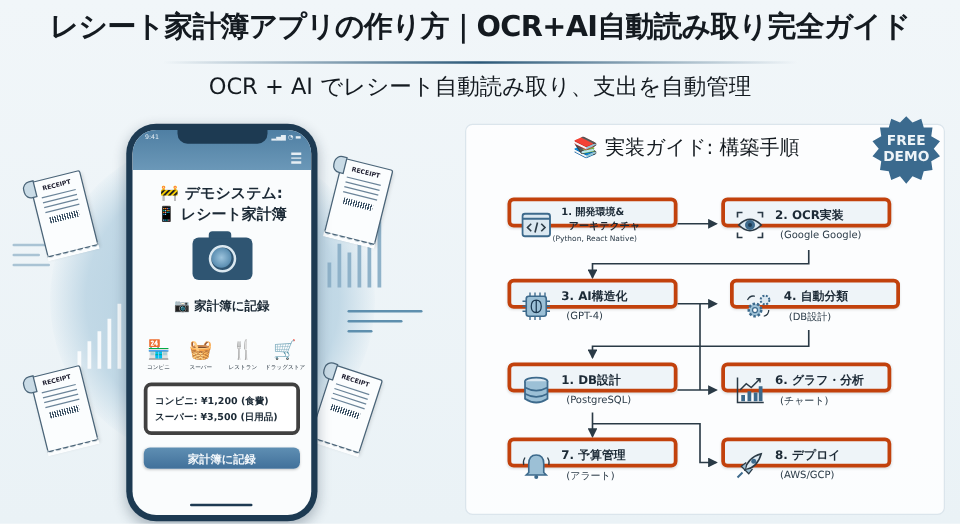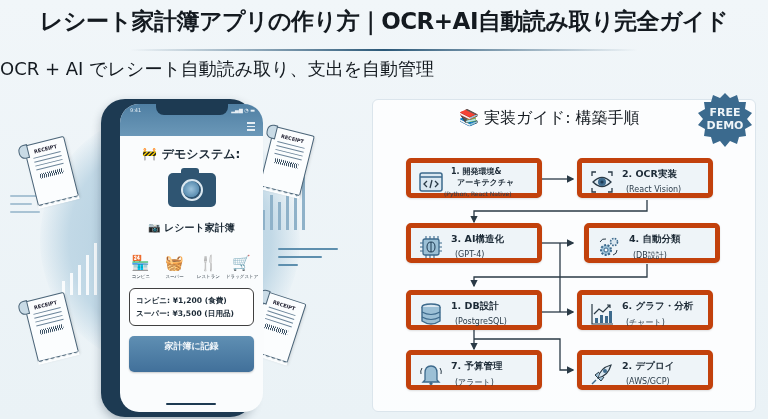--- a/index.html
+++ b/index.html
@@ -15,21 +15,21 @@
   .title {
     position: absolute; left: 0; top: 6px; width: 768px; text-align: center;
     font-size: 23px; font-weight: bold; color: #141a20; letter-spacing: -0.5px;
     white-space: nowrap;
   }
   .title-rule {
     position: absolute; left: 130px; top: 49px; width: 508px; height: 2px;
     background: linear-gradient(90deg, rgba(43,88,120,0) 0%, #2b5878 50%, rgba(43,88,120,0) 100%);
   }
   .subtitle {
-    position: absolute; left: 0; top: 57px; width: 768px; text-align: left;
+    position: absolute; left: 0; top: 57px; width: 768px; text-align: center;
     font-size: 18px; color: #141a20; white-space: nowrap;
   }
 
   
   .blob {
     position: absolute; left: 40px; top: 110px; width: 260px; height: 260px;
     border-radius: 50%;
     background: radial-gradient(circle at 50% 50%, #9cc0d6 0%, #b7d2e2 55%, rgba(183,210,226,0) 72%);
     opacity: 0.8;
   }
@@ -60,21 +60,21 @@
   }
 
   
   .phone {
     position: absolute; left: 101px; top: 99px; width: 153px; height: 318px;
     background: #1d3a52; border-radius: 24px; padding: 5px;
     box-shadow: 0 4px 10px rgba(20,40,60,0.3);
   }
   .screen {
     position: relative; width: 100%; height: 100%; border-radius: 19px;
-    background: #fafcfd; overflow: hidden; margin-left: 14px;
+    background: #fafcfd; overflow: hidden;
   }
   .statusbar {
     height: 32px; background: linear-gradient(180deg, #4f7fa3 0%, #6b98b8 100%);
     position: relative;
   }
   .notch {
     position: absolute; left: 36px; top: 0; width: 72px; height: 11px;
     background: #1d3a52; border-radius: 0 0 8px 8px;
   }
   .time { position: absolute; left: 10px; top: 3px; font-size: 5px; color: #e6eef4; }
@@ -93,25 +93,25 @@
     background: radial-gradient(circle at 45% 45%, #9cc3dc 0%, #5c8fb2 55%, #2f5572 60%);
     border: 2px solid #dbe8f0;
   }
   .shoot { text-align: center; font-size: 10px; font-weight: bold; margin-top: 14px; color: #1c2a36; }
   .cats { display: flex; justify-content: space-around; margin: 20px 4px 0; }
   .cat { text-align: center; width: 33px; }
   .cat .ic { font-size: 15px; color: #3d6a8c; line-height: 16px; }
   .cat .lb { font-size: 4.5px; color: #1c2a36; margin-top: 3px; white-space: nowrap; }
   .card {
     margin: 9px 9px 0; padding: 5px 6px; background: #fff;
-    border: 1px solid #404040; border-radius: 6px; font-size: 7.6px; font-weight: bold; line-height: 13px;
+    border: 3px solid #404040; border-radius: 6px; font-size: 7.6px; font-weight: bold; line-height: 13px;
     color: #1c2a36;
   }
   .rec-btn {
-    margin: 10px 9px 0; height: 36px; border-radius: 5px;
+    margin: 10px 9px 0; height: 17px; border-radius: 5px;
     background: linear-gradient(180deg, #5f8fb3 0%, #41709a 100%);
     color: #f1f6fa; text-align: center; font-size: 9px; line-height: 21px; font-weight: bold;
     box-shadow: 0 1px 2px rgba(0,0,0,0.2);
   }
   .homebar { position: absolute; left: 46px; bottom: 7px; width: 50px; height: 2px; background: #1d3a52; border-radius: 1px; }
 
   
   .panel {
     position: absolute; left: 372px; top: 99px; width: 384px; height: 313px;
     background: rgba(255,255,255,0.82); border: 1px solid #dbe5ec; border-radius: 6px;
@@ -121,22 +121,22 @@
   }
   .badge {
     position: absolute; left: 696px; top: 92px; width: 58px; height: 58px;
   }
   .badge .t {
     position: absolute; left: 0; top: 14px; width: 58px; text-align: center;
     font-size: 11px; font-weight: bold; color: #eef4f8; line-height: 13px;
   }
 
   .step {
-    position: absolute; width: 136px; height: 40px;
-    background: #eef4f8; border: 5px solid #c2410c; border-radius: 5px;
+    position: absolute; width: 136px; height: 24px;
+    background: #eef4f8; border: 3px solid #c2410c; border-radius: 5px;
     box-shadow: 0 1px 2px rgba(0,0,0,0.12);
   }
   .step .sic { position: absolute; left: 8px; top: 7px; width: 24px; height: 24px; color: #3d6a8c; }
   .step .sl { position: absolute; left: 40px; top: 5px; font-size: 9.5px; font-weight: bold; color: #1c2a36; white-space: nowrap; }
   .step .ss { position: absolute; left: 44px; top: 22px; font-size: 8px; color: #2b3b48; white-space: nowrap; }
   .step.s1 .sl { top: 3px; line-height: 11px; font-size: 8px; }
   .step.s1 .ss { top: 27px; left: 33px; font-size: 6px; }
 
   svg.conn { position: absolute; left: 0; top: 0; pointer-events: none; }
 </style>
@@ -219,25 +219,26 @@
       <span class="time">9:41</span>
       <span class="sig">▂▄▆ ◔ ▬</span>
       <div class="hamb">
           <i></i>
           <i></i>
           <i></i>
         </div>
     </div>
     <div class="demo-title">
       <div>🚧 デモシステム:</div>
+      <div>📱 レシート家計簿</div>
     </div>
     <div class="cam">
         <div class="lens"></div>
       </div>
-    <div class="shoot">📷 レシート家計簿</div>
+    <div class="shoot">📷 家計簿に記録</div>
     <div class="cats">
       <div class="cat">
         <div class="ic">🏪</div>
         <div class="lb">コンビニ</div>
       </div>
       <div class="cat">
         <div class="ic">🧺</div>
         <div class="lb">スーパー</div>
       </div>
       <div class="cat">
@@ -311,21 +312,21 @@
 </div>
 
 <div class="step" style="left:577px; top:158px;text-decoration:underline;">
   <svg class="sic" viewBox="0 0 24 24">
     <path d="M2,6 V2 H6 M18,2 H22 V6 M22,18 V22 H18 M6,22 H2 V18" stroke="#2a3a46" stroke-width="1.3" fill="none"></path>
     <path d="M3,12 Q12,3 21,12 Q12,21 3,12 z" fill="#dbe8f1" stroke="#2a3a46" stroke-width="1.3"></path>
     <circle cx="12" cy="12" r="4" fill="#3d6a8c"></circle>
     <circle cx="12" cy="12" r="1.6" fill="#1d3a52"></circle>
   </svg>
   <div class="sl">2. OCR実装</div>
-  <div class="ss">(React Vision)</div>
+  <div class="ss">(Google Google)</div>
 </div>
 
 <div class="step" style="left:406px; top:223px;">
   <svg class="sic" viewBox="0 0 24 24">
     <rect x="4" y="4" width="16" height="16" rx="2" fill="#9cc0d6" stroke="#3d6a8c" stroke-width="1.3"></rect>
     <path d="M7,1 V4 M11,1 V4 M15,1 V4 M19,1 V4 M7,20 V23 M11,20 V23 M15,20 V23 M1,8 H4 M1,12 H4 M1,16 H4 M20,8 H23 M20,12 H23 M20,16 H23" stroke="#3d6a8c" stroke-width="1.1"></path>
     <path d="M8,12 Q8,7 12,7 Q16,7 16,12 Q16,17 12,17 Q8,17 8,12 M12,7 V17" stroke="#1d3a52" stroke-width="1" fill="none"></path>
   </svg>
   <div class="sl">3. AI構造化</div>
   <div class="ss">(GPT-4)</div>
@@ -375,15 +376,15 @@
   <div class="ss">(アラート)</div>
 </div>
 
 <div class="step" style="left:577px; top:350px;">
   <svg class="sic" viewBox="0 0 24 24">
     <path d="M8,16 Q10,6 21,3 Q18,14 8,16 z" fill="#dbe8f1" stroke="#2a3a46" stroke-width="1.2"></path>
     <circle cx="15" cy="9" r="2" fill="#3d6a8c"></circle>
     <path d="M8,16 L5,13 L9,10 M8,16 L11,19 L14,15" fill="#9cc0d6" stroke="#2a3a46" stroke-width="1"></path>
     <path d="M6,18 L2,22" stroke="#3d6a8c" stroke-width="1.5"></path>
   </svg>
-  <div class="sl">2. デプロイ</div>
+  <div class="sl">8. デプロイ</div>
   <div class="ss">(AWS/GCP)</div>
 </div>
 
 </body></html>

